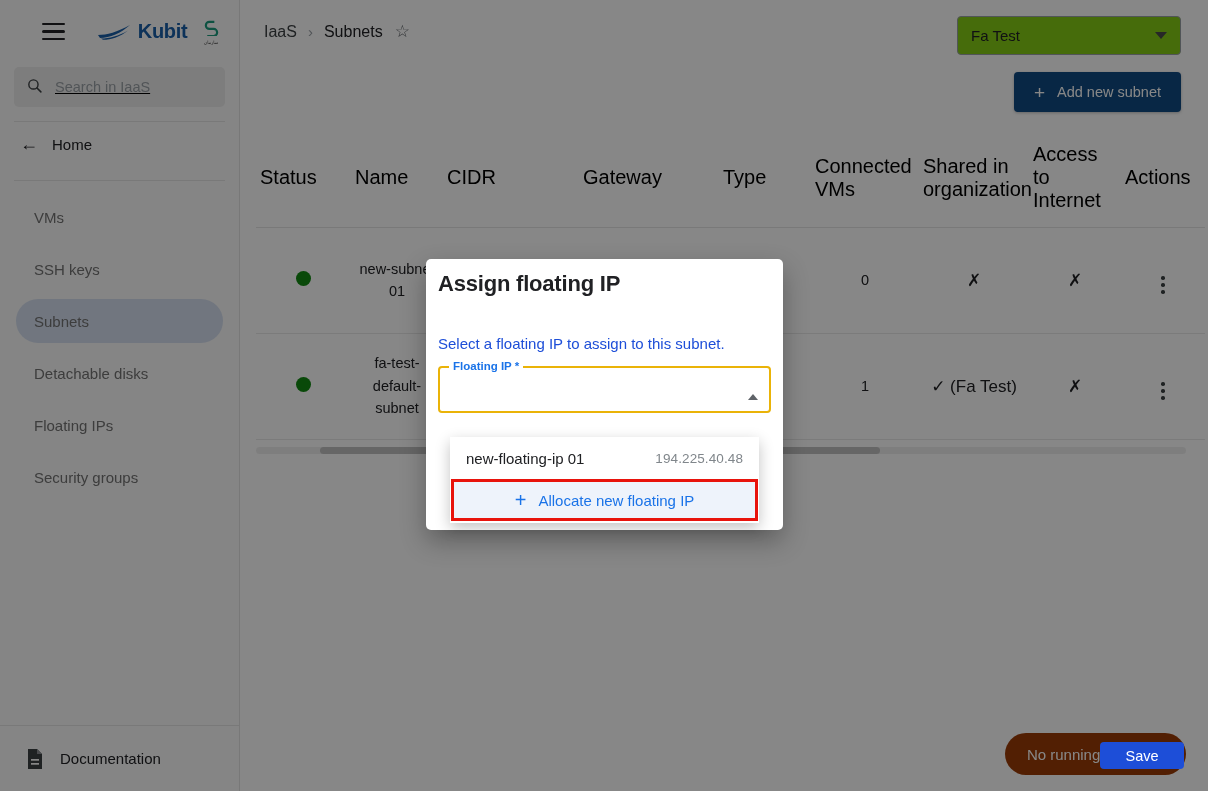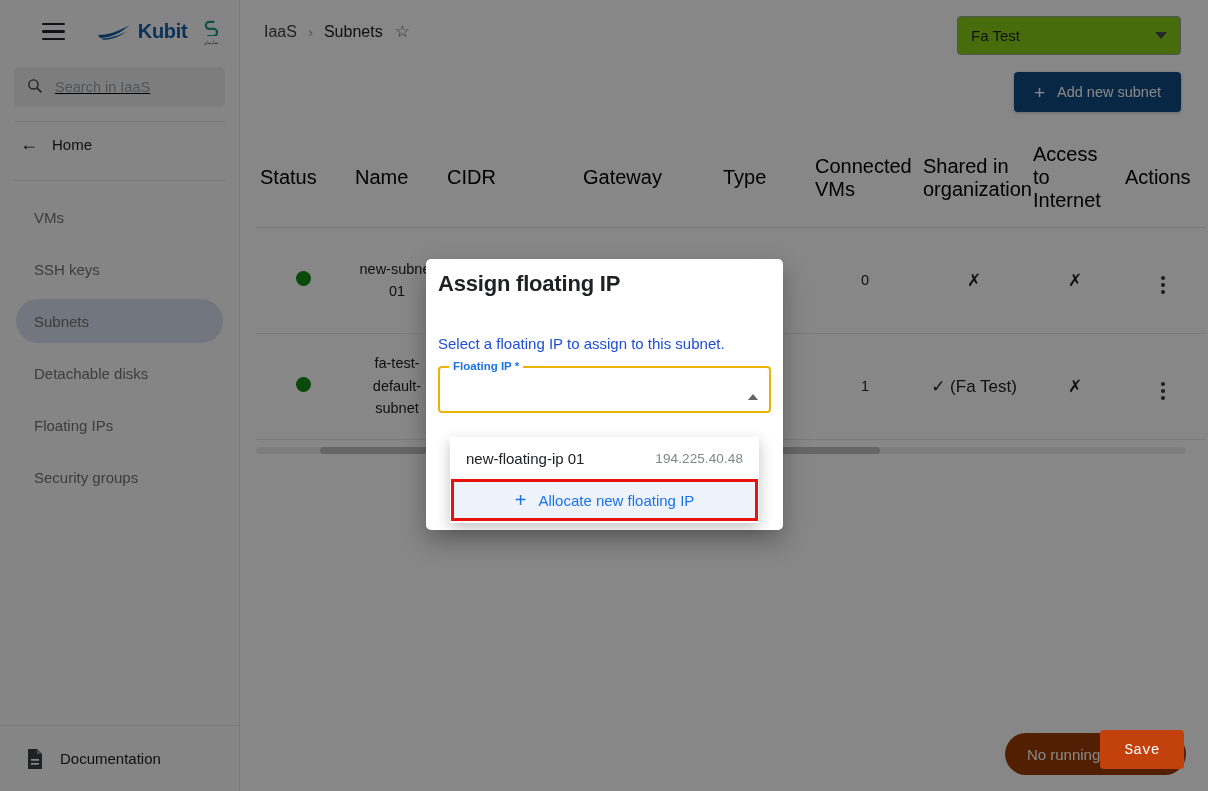--- a/index.html
+++ b/index.html
@@ -176,22 +176,22 @@
   }
   .field .up-caret {
     position:absolute; right: 11px; top: 26px;
     width:0;height:0;border-left:5px solid transparent;
     border-right:5px solid transparent;border-bottom:6px solid #5f6368;
   }
   .field .value { position:absolute; left:12px; top:14px; font-size:15px; color:#202124; }
 
   .save-btn {
     position:absolute; right: 24px; bottom: 22px;
-    height: 39px; min-width: 84px; background:#c2410c; color:#fff;
-    border:none; border-radius:4px; font-size:14.5px; font-family:Liberation Mono, monospace;
+    height: 27px; min-width: 84px; background:#1d4ed8; color:#fff;
+    border:none; border-radius:4px; font-size:14.5px; font-family:Liberation Sans, sans-serif;
     cursor:pointer; z-index: 61;
   }
 
   
   .dd-panel {
     position:absolute; left: 450px; top: 437px;
     width: 309px; background:#fff;
     box-shadow: 0 5px 14px rgba(0,0,0,0.24);
     z-index: 70; padding-bottom: 0;
   }

